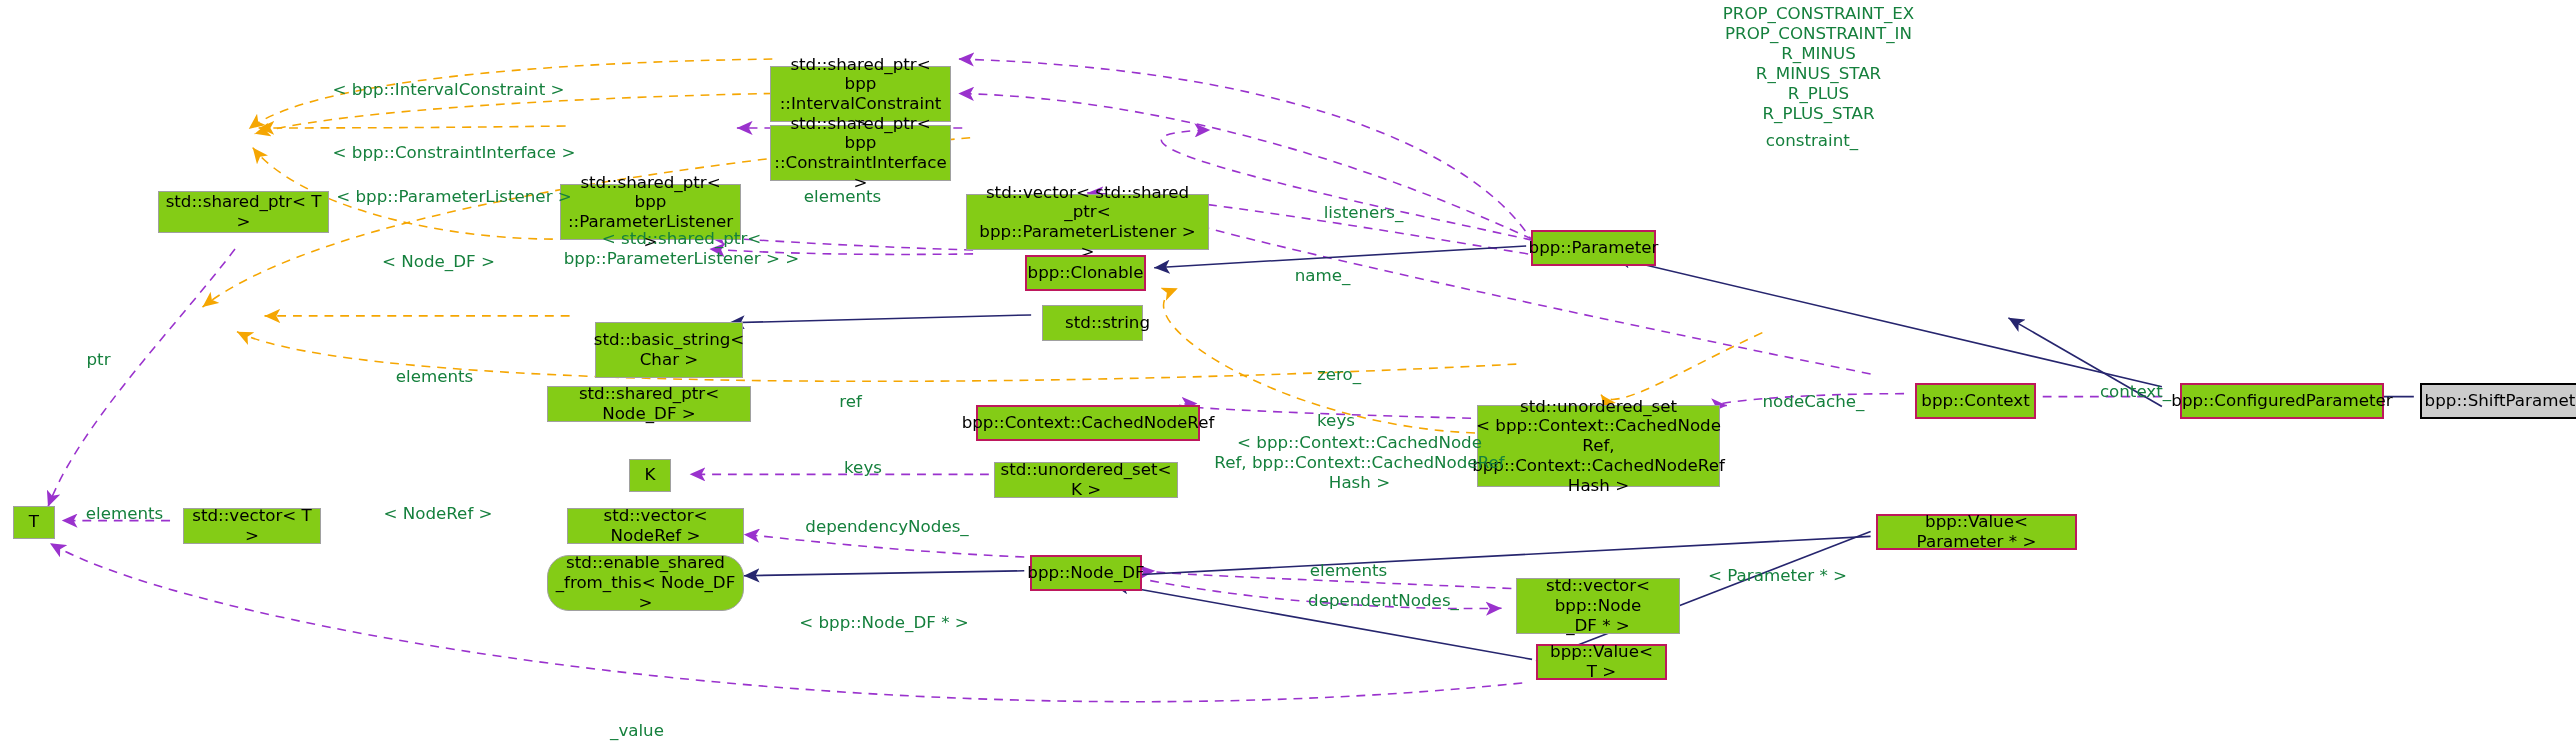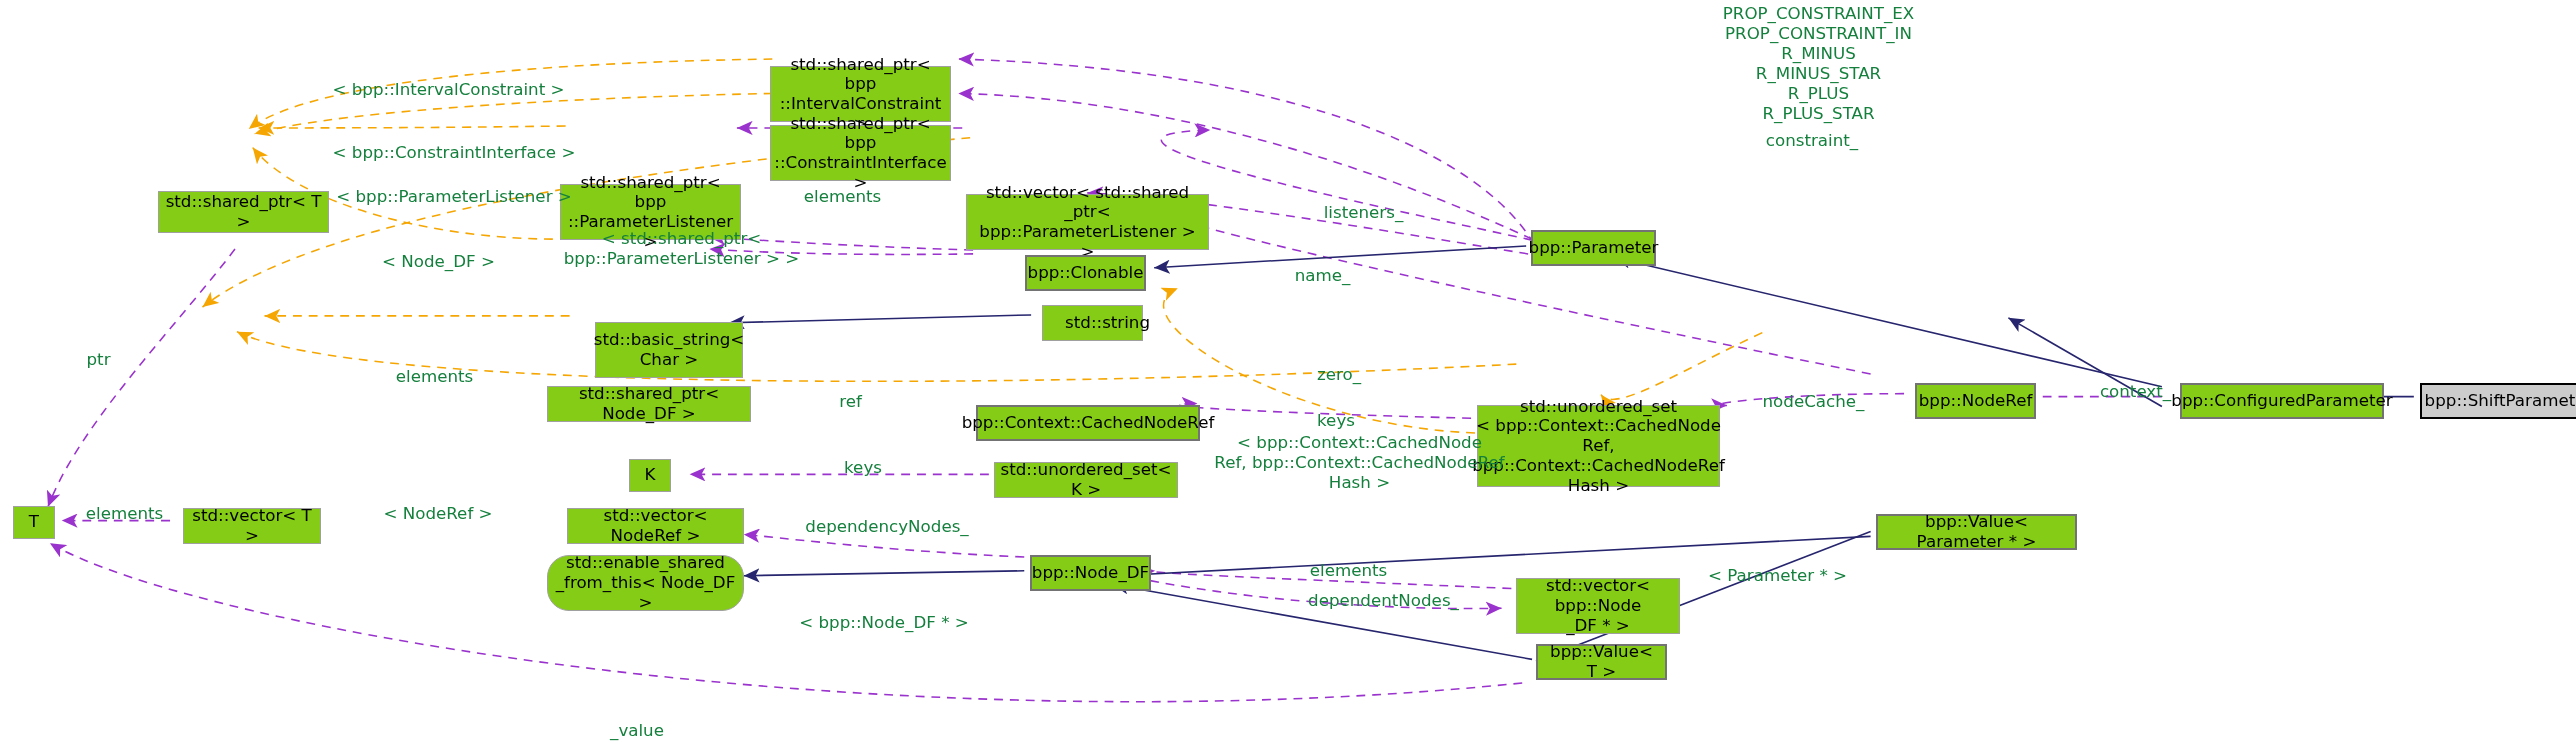--- a/index.html
+++ b/index.html
@@ -4,21 +4,21 @@
 <title>bpp::ShiftParameter Collaboration Diagram</title>
 <style>
   html,body{margin:0;padding:0;background:#ffffff;}
   body{font-family:"DejaVu Sans","Liberation Sans",sans-serif;}
   #canvas{position:relative;width:2576px;height:744px;background:#ffffff;overflow:hidden;}
   svg.edges{position:absolute;left:0;top:0;width:2576px;height:744px;pointer-events:none;}
 
   .node{position:absolute;box-sizing:border-box;display:flex;align-items:center;justify-content:center;
         text-align:center;background:#84cc16;border:1px solid #a0a0a0;color:#000000;
         font-size:16.7px;line-height:1.18;padding:2px 5.9px;white-space:pre-line;}
-  .node.solid{border:2px solid #737373;}
+  .node.solid{border:2px solid #be185d;}
   .node.shaded{background:#cccccc;border:2px solid #000000;}
 
   .elabel{position:absolute;color:#15803d;font-size:16.7px;line-height:1.2;text-align:center;
           white-space:pre-line;background:transparent;}
 </style>
 </head>
 <body>
 
 <div id="canvas">
 
@@ -124,32 +124,32 @@
       <div class="node solid" style="left: 1025px; top: 255px; width: 121px; height: 36px;">bpp::Clonable</div>
       <div class="node" style="left: 1042px; top: 305px; width: 101px; height: 36px; padding-left: 36px;">std::string</div>
       <div class="node" style="left: 575px; top: 322px; width: 148px; height: 56px; margin-left: 20px;">std::basic_string&lt;
 Char &gt;</div>
       <div class="node" style="left: 547px; top: 386px; width: 204px; height: 36px;">std::shared_ptr&lt; Node_DF &gt;</div>
       <div class="node solid" style="left: 976px; top: 405px; width: 224px; height: 36px;">bpp::Context::CachedNodeRef</div>
       <div class="node" style="left: 1477px; top: 405px; width: 243px; height: 82px;">std::unordered_set
 &lt; bpp::Context::CachedNode
 Ref, bpp::Context::CachedNodeRef
 Hash &gt;</div>
-      <div class="node solid" style="left: 1915px; top: 383px; width: 121px; height: 36px;">bpp::NodeRef</div>
+      <div class="node solid" style="left: 1915px; top: 383px; width: 121px; height: 36px;">bpp::Context</div>
       <div class="node solid" style="left: 2180px; top: 383px; width: 204px; height: 36px;">bpp::ConfiguredParameter</div>
       <div class="node shaded" style="left: 2420px; top: 383px; width: 177px; height: 36px;">bpp::ShiftParameter</div>
       <div class="node" style="left: 629px; top: 459px; width: 42px; height: 32.5px;">K</div>
       <div class="node" style="left: 994px; top: 462px; width: 184px; height: 36px;">std::unordered_set&lt; K &gt;</div>
       <div class="node" style="left: 12.8px; top: 506px; width: 42px; height: 32.5px;">T</div>
       <div class="node" style="left: 171px; top: 508px; width: 138px; height: 36px; margin-left: 12px;">std::vector&lt; T &gt;</div>
       <div class="node" style="left: 567px; top: 508px; width: 177px; height: 36px;">std::vector&lt; NodeRef &gt;</div>
       <div class="node solid" style="left: 1876px; top: 514px; width: 201px; height: 36px;">bpp::Value&lt; Parameter * &gt;</div>
       <div class="node" style="left: 547px; top: 555px; width: 197px; height: 56px; border-radius: 22px;">std::enable_shared
 _from_this&lt; Node_DF &gt;</div>
-      <div class="node solid" style="left: 1030px; top: 555px; width: 121px; height: 36px;">bpp::Node_DF</div>
+      <div class="node solid" style="left: 1030px; top: 555px; width: 112px; height: 36px;">bpp::Node_DF</div>
       <div class="node" style="left: 1516px; top: 578px; width: 164px; height: 56px;">std::vector&lt; bpp::Node
 _DF * &gt;</div>
       <div class="node solid" style="left: 1536px; top: 644px; width: 131px; height: 36px;">bpp::Value&lt; T &gt;</div>
     </div>
 
   <div id="label-layer">
       <div class="elabel" style="left: 1654px; top: 3px; width: 329px;">PROP_CONSTRAINT_EX
 PROP_CONSTRAINT_IN
 R_MINUS
 R_MINUS_STAR

